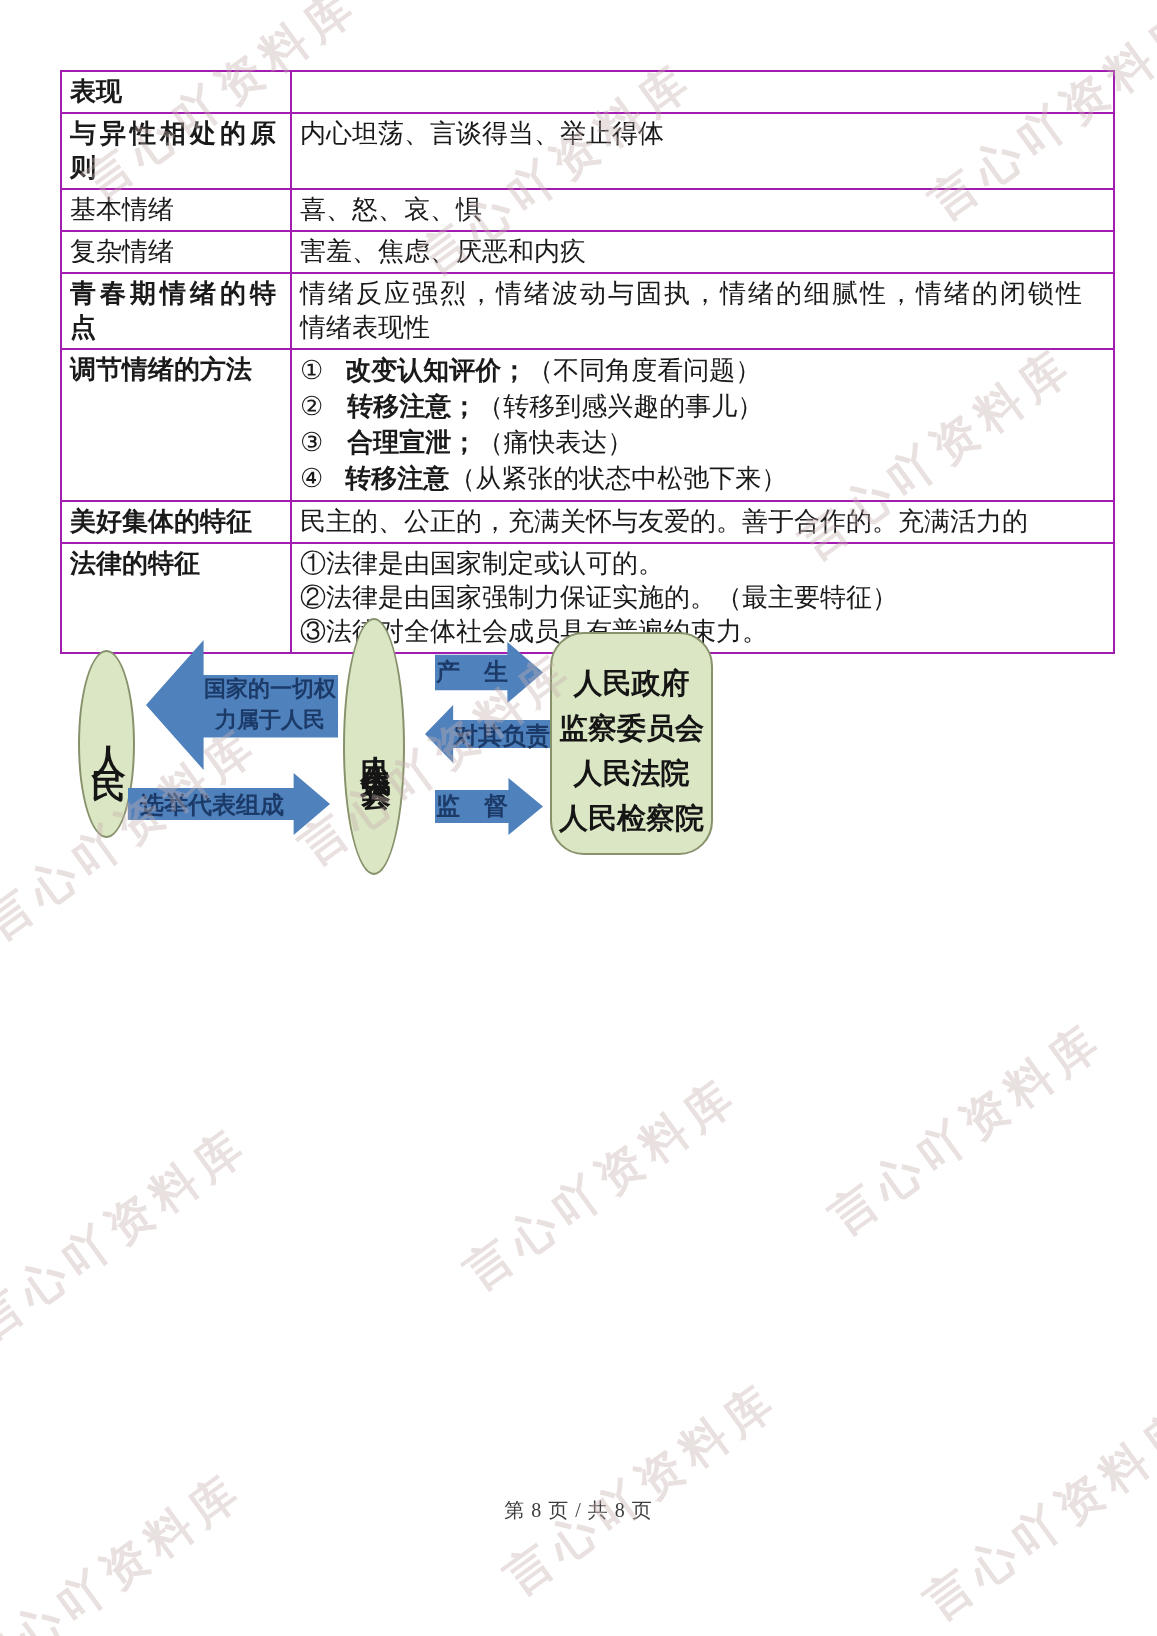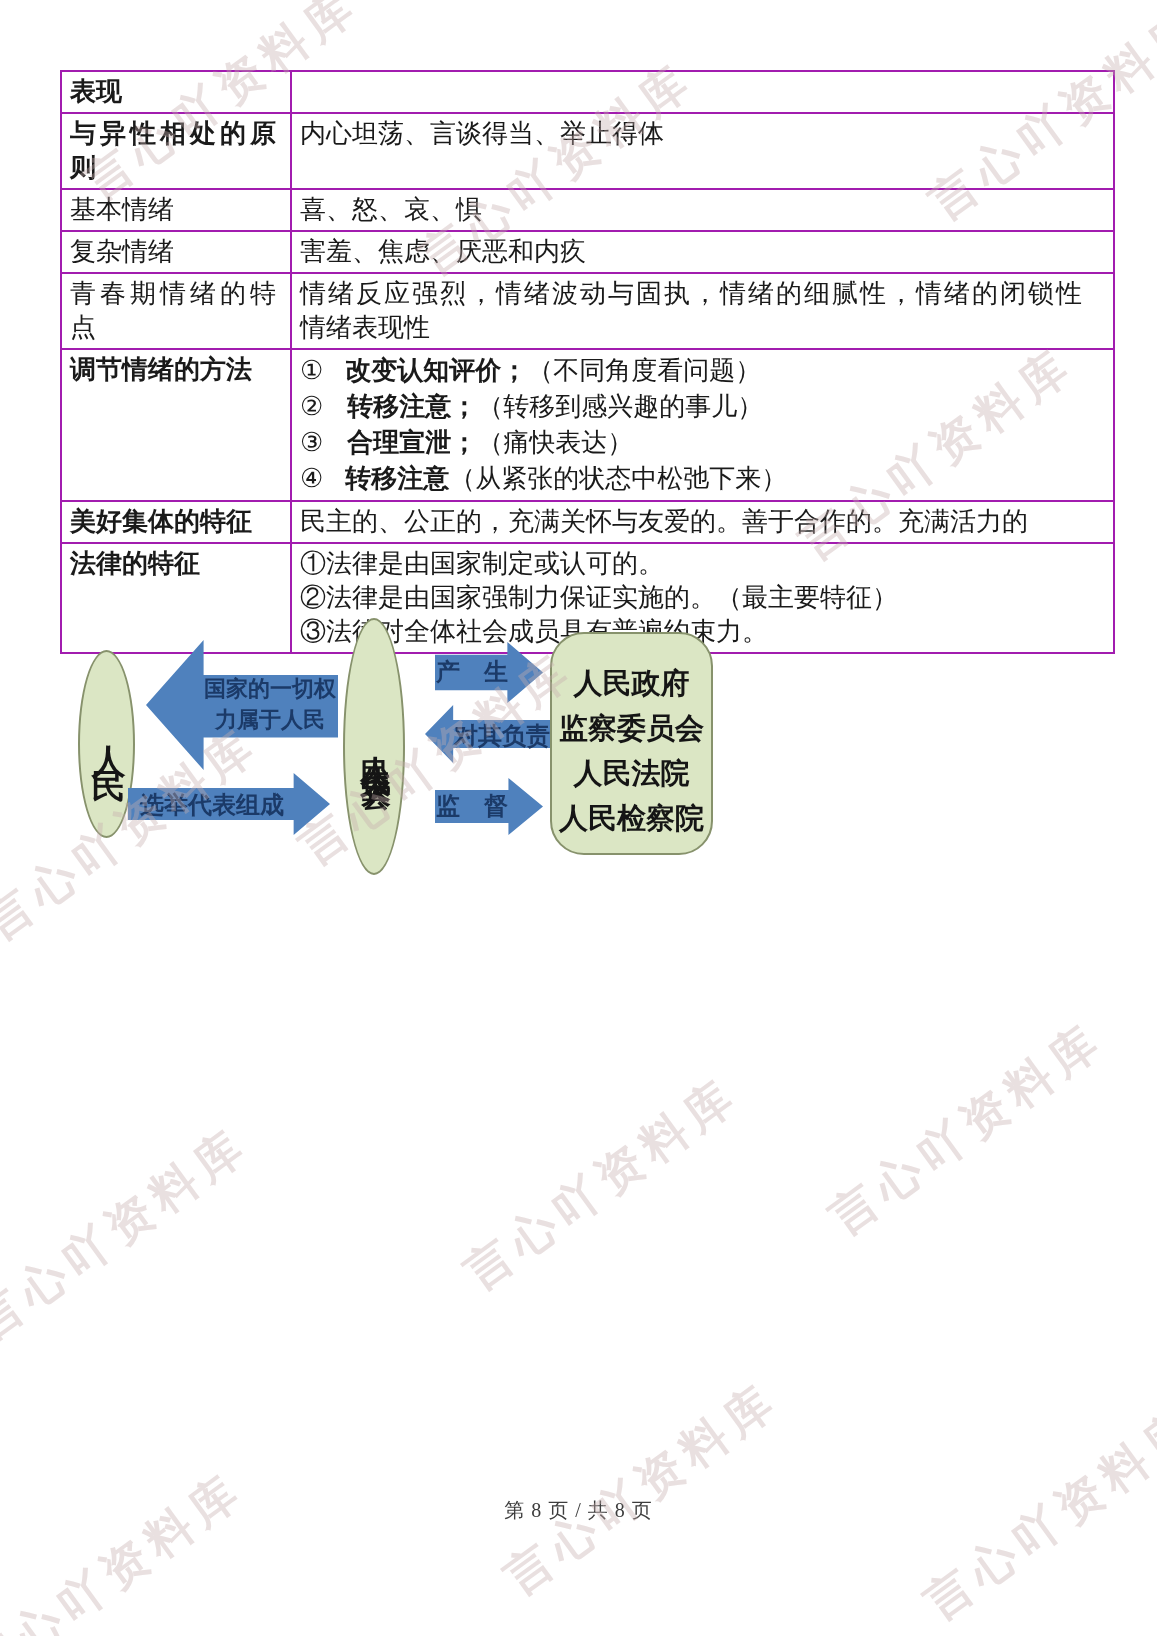--- a/index.html
+++ b/index.html
@@ -21,21 +21,21 @@
     border-collapse:collapse;table-layout:fixed;background:transparent;
   }
   table.notes col.c1{width:230px;}
   table.notes td{
     border:2px solid #a21caf;vertical-align:top;
     font-size:26px;line-height:34px;padding:3px 10px 3px 8px;
     overflow:hidden;
   }
   td.lbl{font-weight:700;}
   td.lbl.reg{font-weight:400;}
-  td.lbl.spread{letter-spacing:4px;font-weight:400;}
+  td.lbl.spread{letter-spacing:4px;font-weight:700;}
   td.lbl.spreadb{letter-spacing:4px;font-weight:700;}
   td.val{padding-left:13px;}
   .jline{letter-spacing:2px;display:block;}
   .m-item{white-space:nowrap;line-height:36px;}
   .m-item .num{font-weight:400;}
   .m-item .b{font-weight:700;}
   .ind1{margin-left:22px;margin-top:13px;}
   .ind2{margin-left:24px;}
   
   .shape{position:absolute;z-index:2;background:#dbe6c4;border:2px solid #87926c;box-sizing:border-box;}

